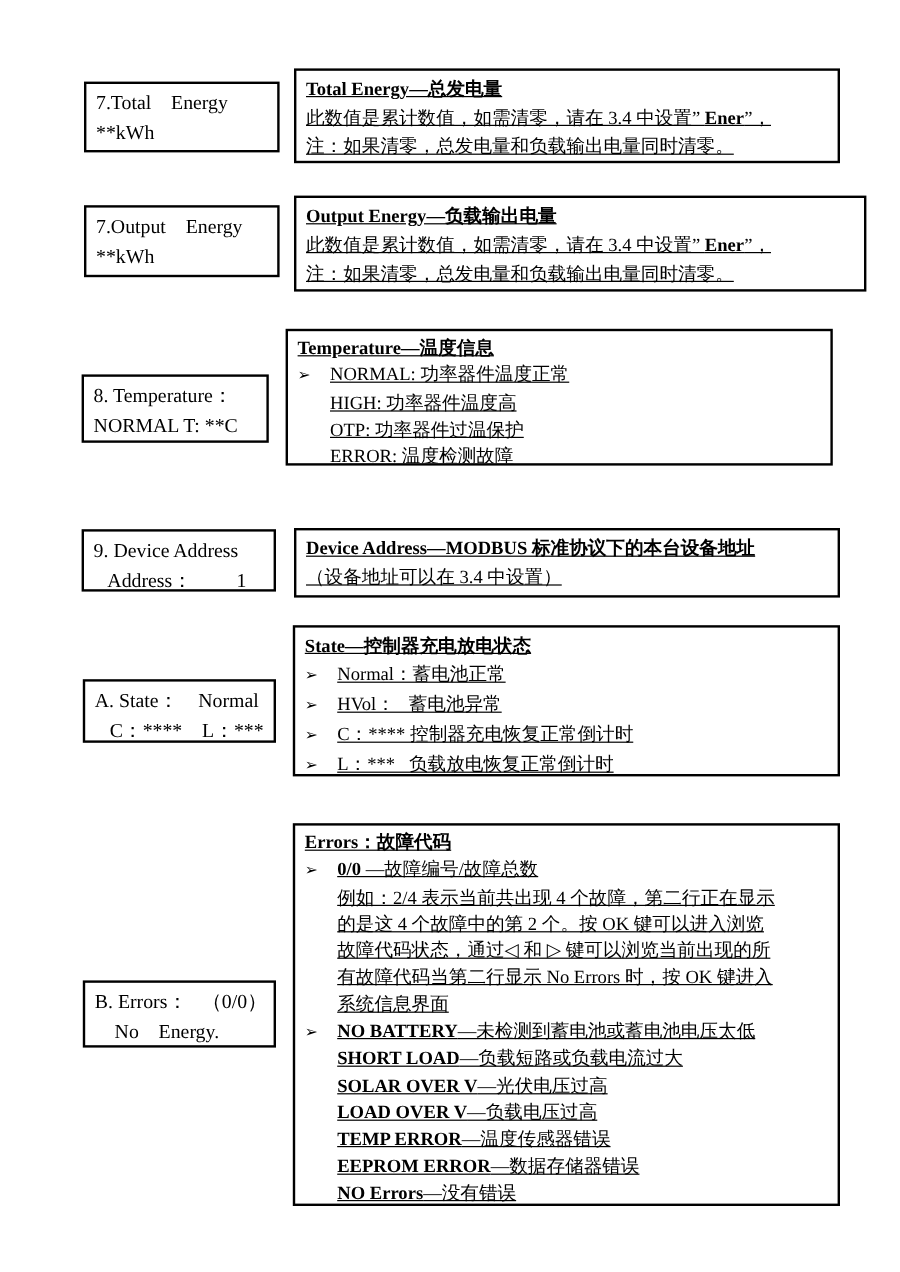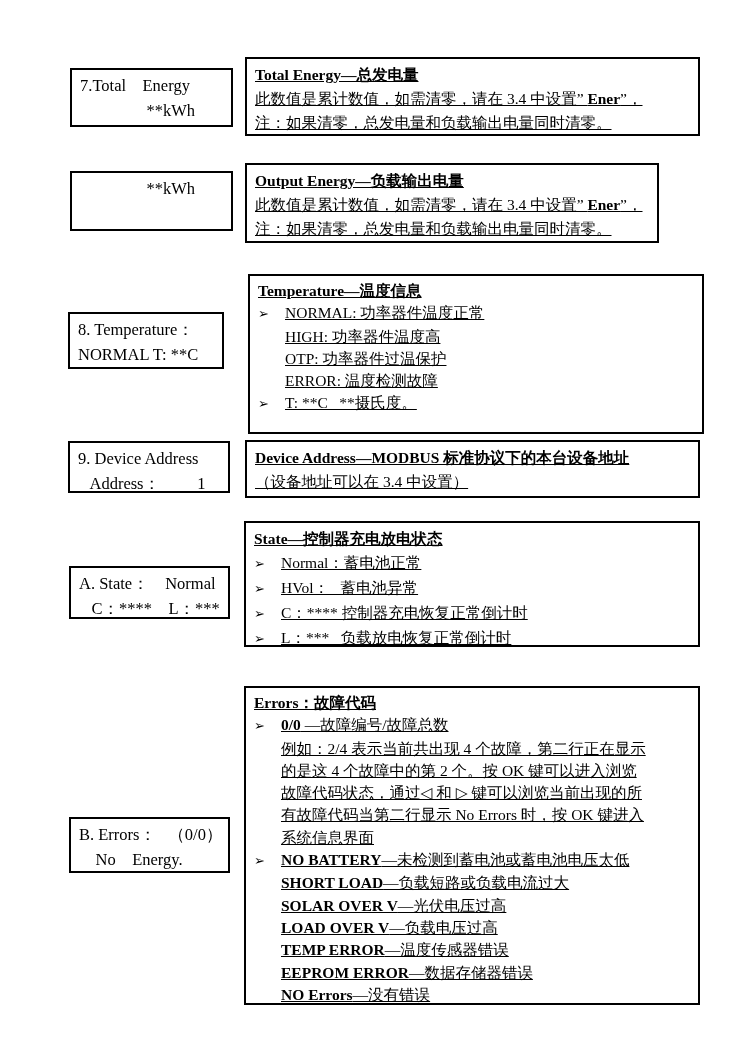--- a/index.html
+++ b/index.html
@@ -13,52 +13,52 @@
     color: #000000;
   }
   .box {
     position: absolute;
     border: 2px solid #000000;
     background: #ffffff;
     overflow: hidden;
   }
   
   .lcd { padding: 3px 8px 0 8px; font-size: 16.5px; line-height: 25px; white-space: pre; }
-  .lcd .line.a-right { text-align: right; padding-right: 28px; }
+  .lcd .line.a-right { text-align: left; padding-right: 28px; }
   
   .info { padding: 4px 8px 0 8px; font-size: 15.5px; white-space: pre-wrap; text-decoration: underline; }
   .info .line { position: relative; }
   .lh24 .line { line-height: 24px; }
   .lh22 .line { line-height: 22.3px; }
   .info .line.ind { padding-left: 27px; }
   .info .bullet { display: inline-block; width: 27px; font-family: "DejaVu Sans", sans-serif; font-size: 13px; }
   .b { font-weight: bold; }
   
   .pos-l1 { left: 70px; top: 68px;  width: 163px; height: 59px; }
   .pos-l2 { left: 70px; top: 171px; width: 163px; height: 60px; }
   .pos-l3 { left: 68px; top: 312px; width: 156px; height: 57px; }
   .pos-l4 { left: 68px; top: 441px; width: 162px; height: 52px; }
   .pos-l5 { left: 69px; top: 566px; width: 161px; height: 53px; }
   .pos-l6 { left: 69px; top: 817px; width: 161px; height: 56px; }
   
   .pos-r1 { left: 245px; top: 57px;  width: 455px; height: 79px; }
-  .pos-r2 { left: 245px; top: 163px; width: 414px; height: 80px; }
-  .pos-r3 { left: 248px; top: 274px; width: 456px; height: 160px; }
+  .pos-r2 { left: 245px; top: 163px; width: 477px; height: 80px; }
+  .pos-r3 { left: 238px; top: 274px; width: 456px; height: 114px; }
   .pos-r4 { left: 245px; top: 440px; width: 455px; height: 58px; }
   .pos-r5 { left: 244px; top: 521px; width: 456px; height: 126px; }
   .pos-r6 { left: 244px; top: 686px; width: 456px; height: 319px; }
 </style>
 </head>
 <body>
 
 <div class="page">
   <div class="box lcd pos-l1"><div class="line a-left"><span>7.Total    Energy</span></div><div class="line a-right"><span>**kWh</span></div></div>
   <div class="box info lh24 pos-r1"><div class="line"><span class="b">Total Energy—总发电量</span></div><div class="line"><span>此数值是累计数值，如需清零，请在 3.4 中设置” </span><span class="b">Ener</span><span>”，</span></div><div class="line"><span>注：如果清零，总发电量和负载输出电量同时清零。</span></div></div>
 
-  <div class="box lcd pos-l2"><div class="line a-right"><span>**kWh</span></div></div>
+  <div class="box lcd pos-l2"><div class="line a-left"><span>7.Output    Energy</span></div><div class="line a-right"><span>**kWh</span></div></div>
   <div class="box info lh24 pos-r2"><div class="line"><span class="b">Output Energy—负载输出电量</span></div><div class="line"><span>此数值是累计数值，如需清零，请在 3.4 中设置” </span><span class="b">Ener</span><span>”，</span></div><div class="line"><span>注：如果清零，总发电量和负载输出电量同时清零。</span></div></div>
 
   <div class="box lcd pos-l3"><div class="line a-left"><span>8. Temperature：</span></div><div class="line a-left"><span>NORMAL T: **C</span></div></div>
   <div class="box info lh22 pos-r3"><div class="line"><span class="b">Temperature—温度信息</span></div><div class="line"><span class="bullet">➢</span><span>NORMAL: 功率器件温度正常</span></div><div class="line ind"><span>HIGH: 功率器件温度高</span></div><div class="line ind"><span>OTP: 功率器件过温保护</span></div><div class="line ind"><span>ERROR: 温度检测故障</span></div><div class="line"><span class="bullet">➢</span><span>T: **C   **摄氏度。</span></div></div>
 
   <div class="box lcd pos-l4"><div class="line a-left"><span>9. Device Address</span></div><div class="line a-left"><span>   Address：         1</span></div></div>
   <div class="box info lh24 pos-r4"><div class="line"><span class="b">Device Address—MODBUS 标准协议下的本台设备地址</span></div><div class="line"><span>（设备地址可以在 3.4 中设置）</span></div></div>
 
   <div class="box lcd pos-l5"><div class="line a-left"><span>A. State：    Normal</span></div><div class="line a-left"><span>   C：****    L：***</span></div></div>
   <div class="box info lh24 pos-r5"><div class="line"><span class="b">State—控制器充电放电状态</span></div><div class="line"><span class="bullet">➢</span><span>Normal：蓄电池正常</span></div><div class="line"><span class="bullet">➢</span><span>HVol：   蓄电池异常</span></div><div class="line"><span class="bullet">➢</span><span>C：**** 控制器充电恢复正常倒计时</span></div><div class="line"><span class="bullet">➢</span><span>L：***   负载放电恢复正常倒计时</span></div></div>

